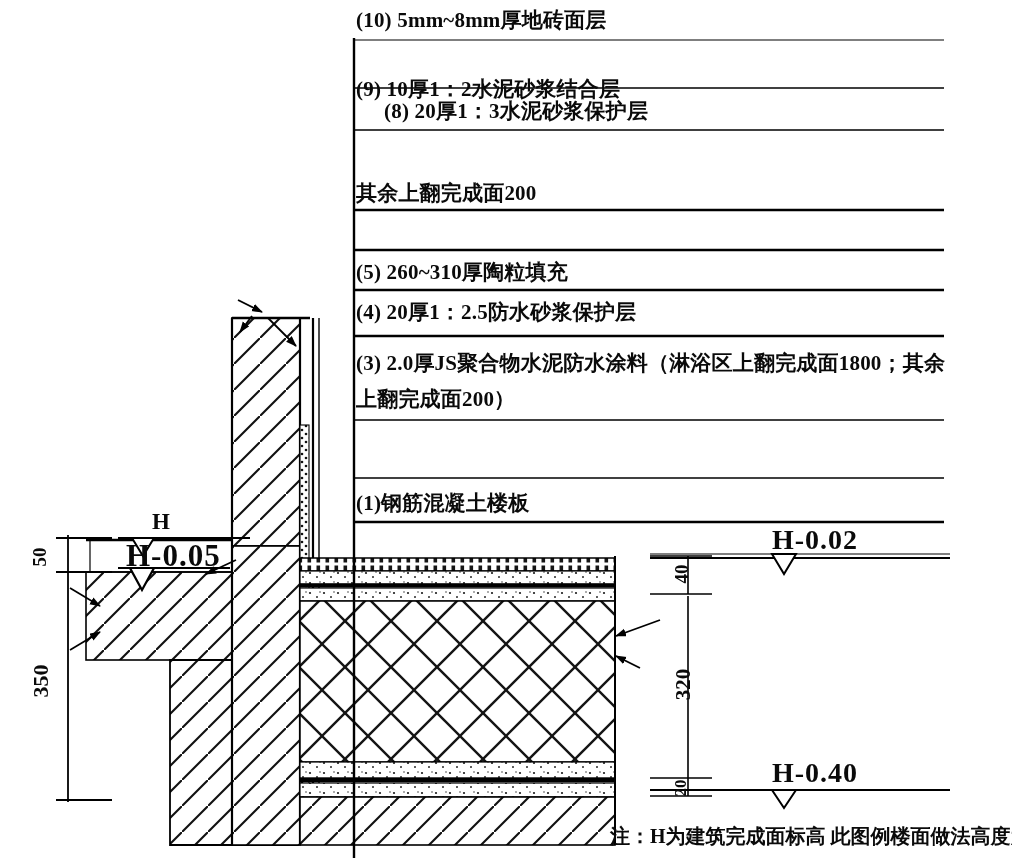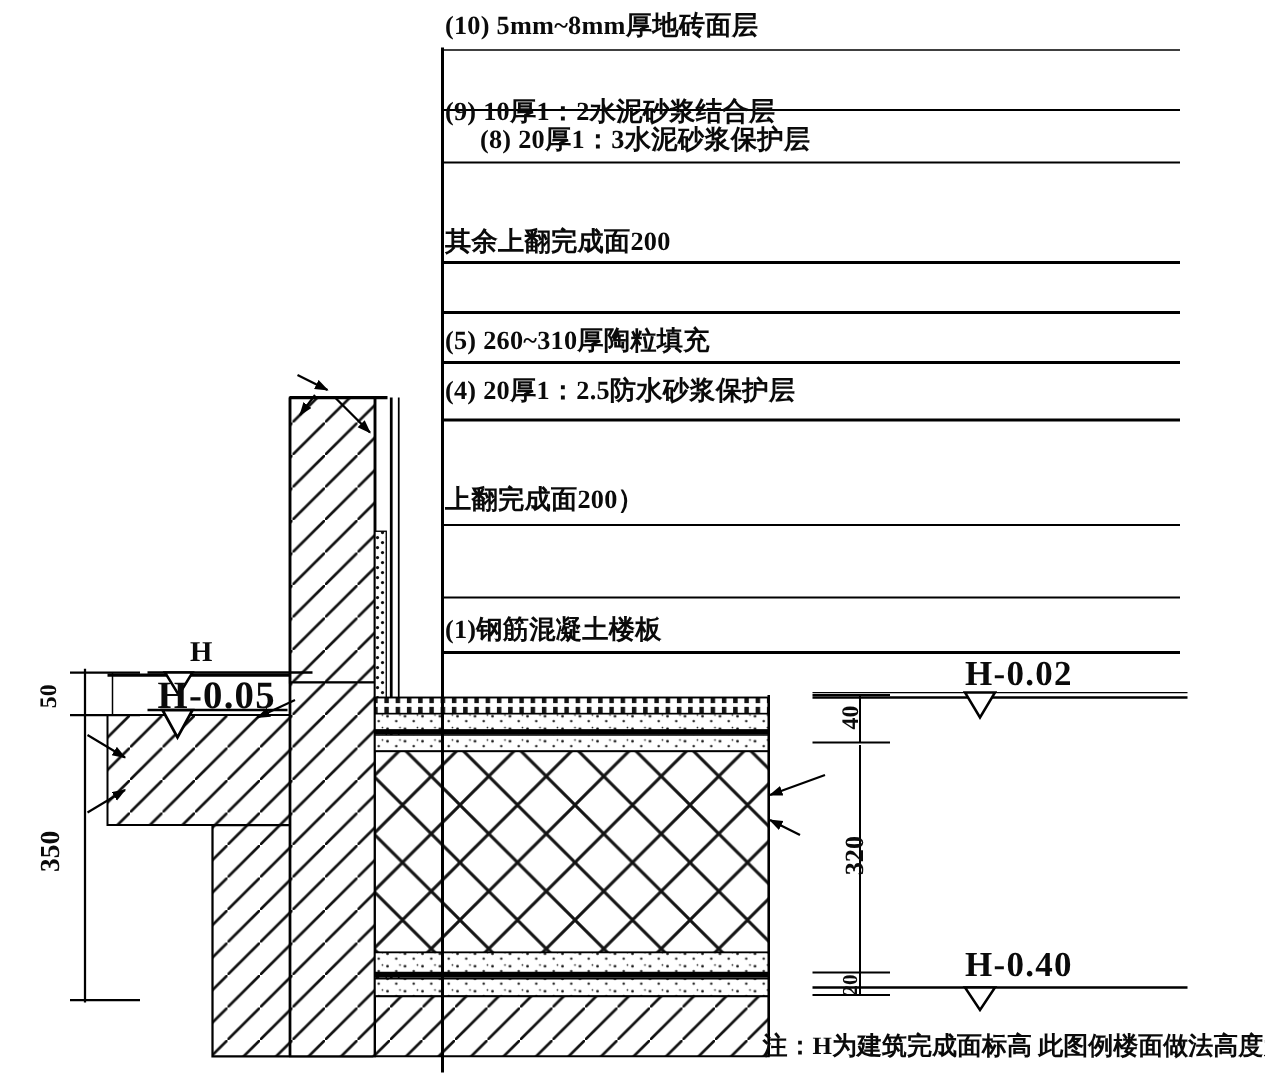--- a/index.html
+++ b/index.html
@@ -251,20 +251,21 @@
   </svg>
 
   <div class="notes-layer">
 
     <div class="note-line" style="left:356px; top:6px;">(10) 5mm~8mm厚地砖面层</div>
     <div class="note-line" style="left:356px; top:56px;margin-top:19px;">(9) 10厚1：2水泥砂浆结合层</div>
     <div class="note-line" style="left:356px; top:97px;padding-left:28px;">(8) 20厚1：3水泥砂浆保护层</div>
     <div class="note-line" style="left:356px; top:179px;">其余上翻完成面200</div>
     <div class="note-line" style="left:356px; top:258px;">(5) 260~310厚陶粒填充</div>
     <div class="note-line" style="left:356px; top:298px;">(4) 20厚1：2.5防水砂浆保护层</div>
+    <div class="note-line" style="left:356px; top:349px;">(3) 2.0厚JS聚合物水泥防水涂料（淋浴区上翻完成面1800；其余</div>
     <div class="note-line" style="left:356px; top:385px;">上翻完成面200）</div>
     <div class="note-line" style="left:356px; top:489px;">(1)钢筋混凝土楼板</div>
 
     <div class="lvl-text" style="left:152px; top:509px; font-size:23px;">H</div>
     <div class="lvl-text" style="left:126px; top:538px; font-size:31px; letter-spacing:1px;">H-0.05</div>
     <div class="lvl-text" style="left:772px; top:524px; font-size:28px; letter-spacing:1px;">H-0.02</div>
     <div class="lvl-text" style="left:772px; top:757px; font-size:28px; letter-spacing:1px;">H-0.40</div>
 
     <div class="dim-text" style="left:30px; top:546px; transform:rotate(-90deg);">50</div>
     <div class="dim-text" style="left:24px; top:668px; transform:rotate(-90deg); font-size:22px;">350</div>

